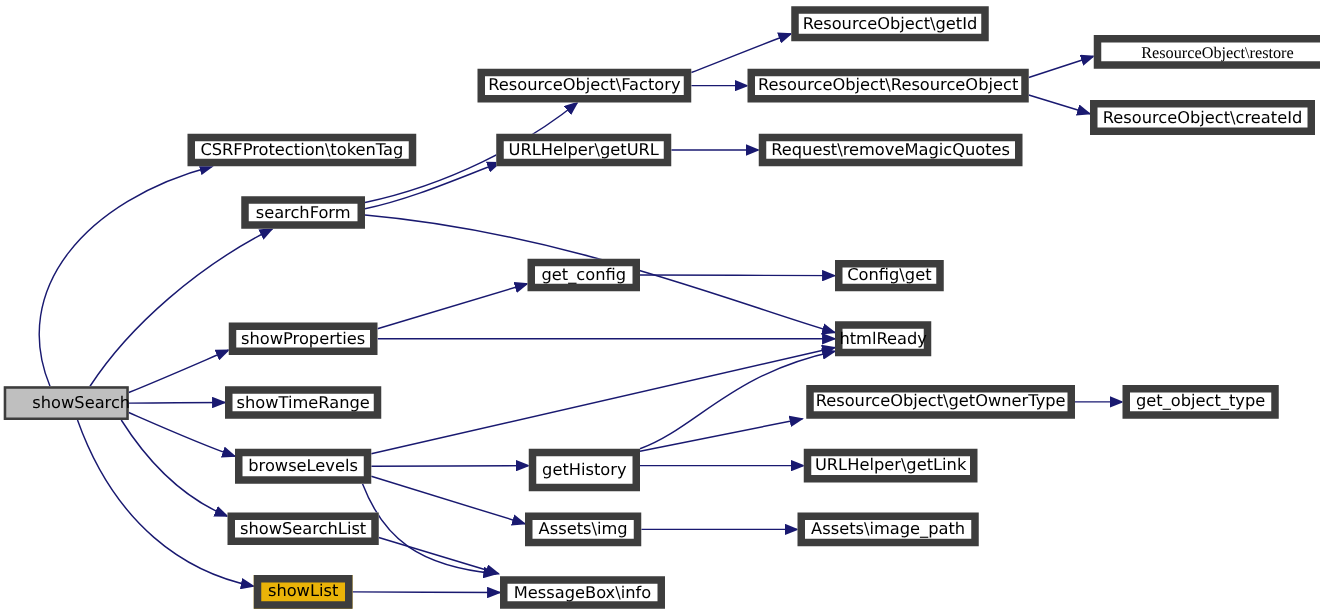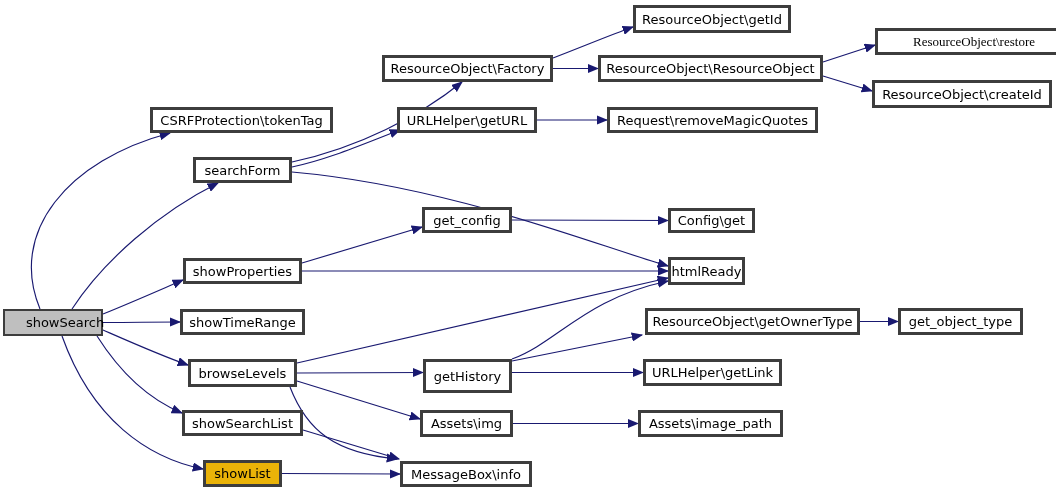--- a/index.html
+++ b/index.html
@@ -13,21 +13,21 @@
   }
   #edge-layer {
     position: absolute;
     left: 0; top: 0;
     pointer-events: none;
   }
   .node {
     position: absolute;
     box-sizing: border-box;
     background: #ffffff;
-    border: 3px solid #f97316;
+    border: 6px solid #f97316;
     display: flex;
     align-items: center;
     justify-content: center;
     font-size: 13px;
     color: #000000;
     white-space: nowrap;
     cursor: pointer;
   }
   .node.highlighted {
     background: #bfbfbf;

